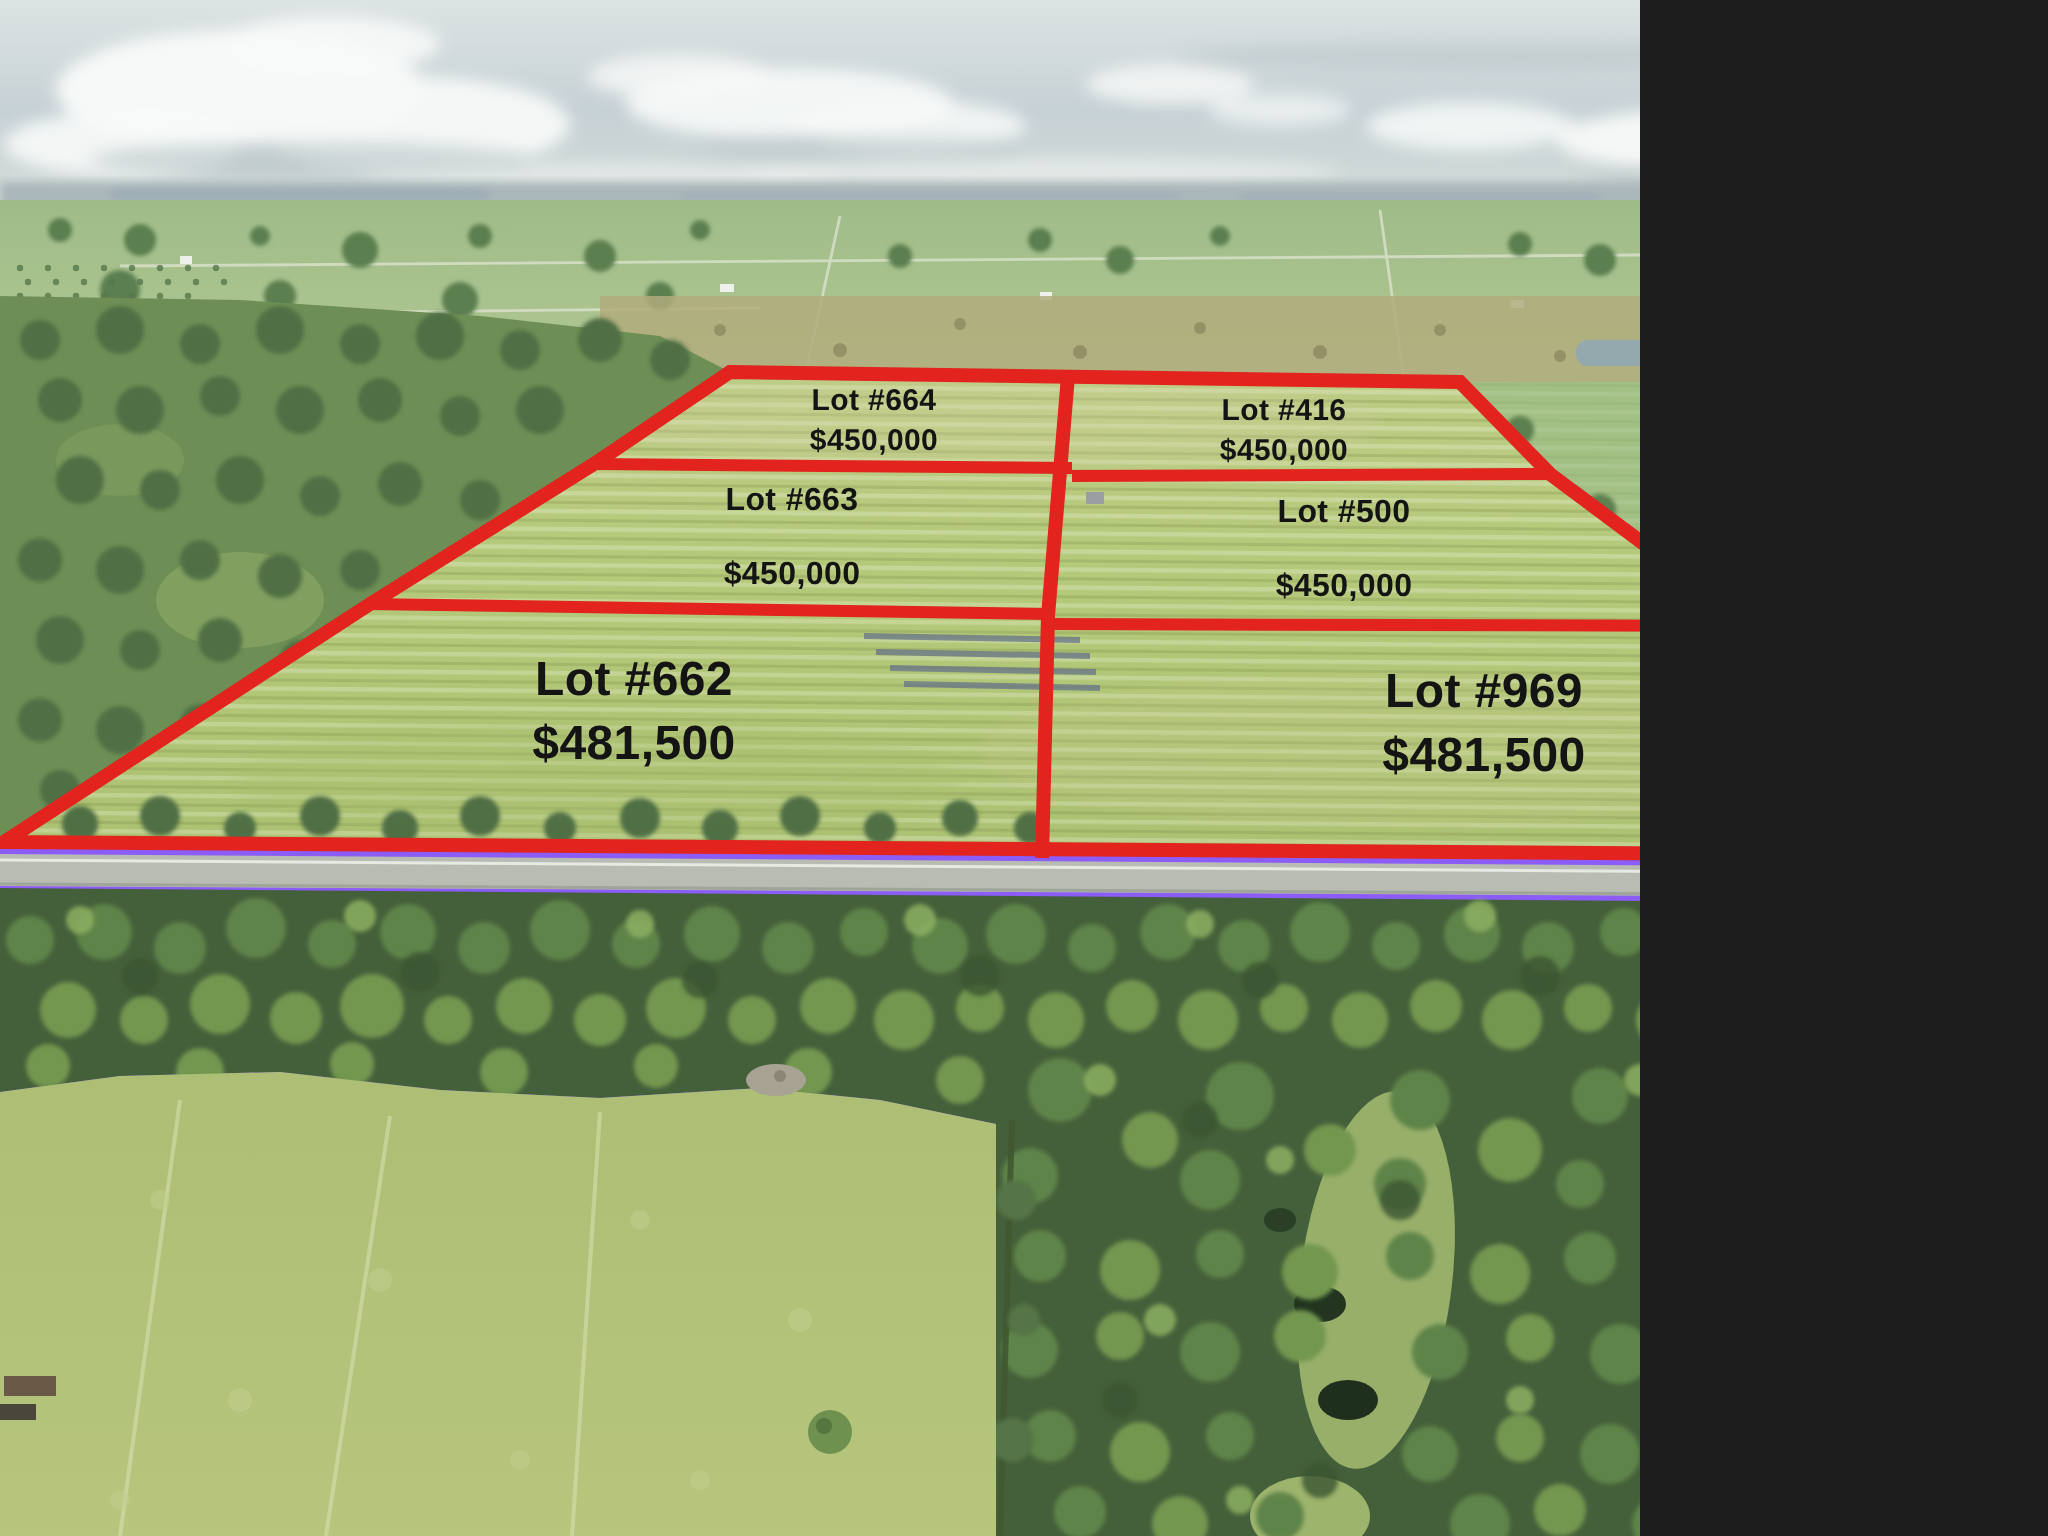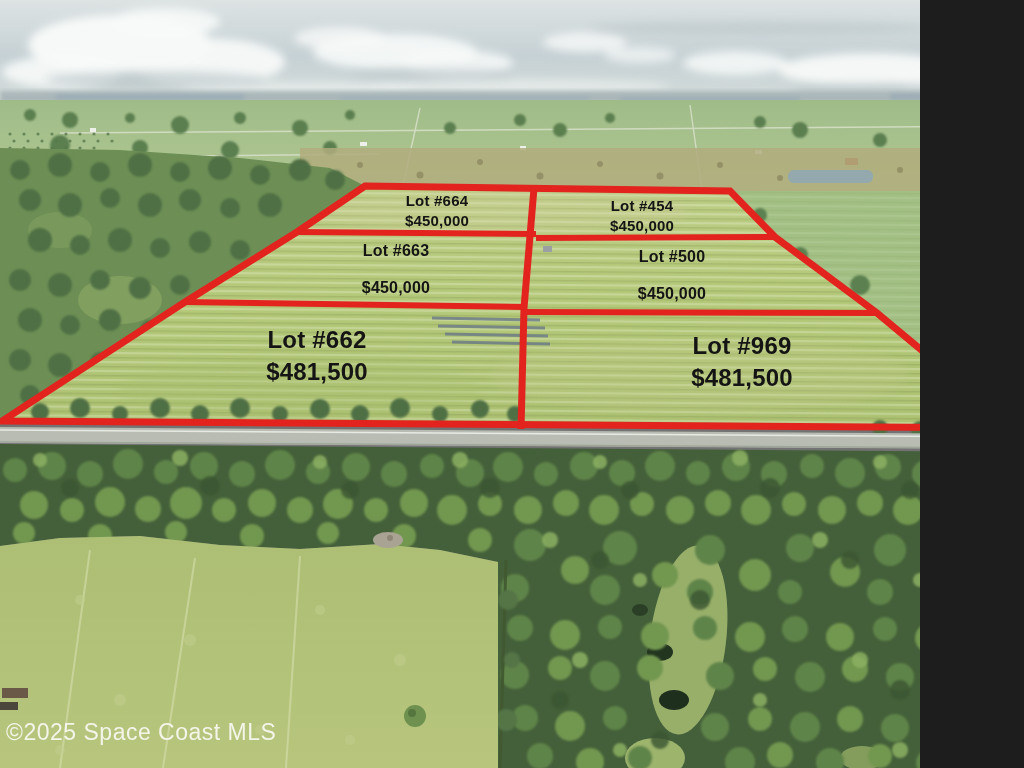--- a/index.html
+++ b/index.html
@@ -1,18 +1,18 @@
 <!DOCTYPE html>
 <html><head>
 <meta charset="utf-8">
 <style>
   html,body{margin:0;padding:0;background:#1d1d1d;}
   .stage{
-    position:relative;width:920px;height:768px;overflow:hidden;
-    font-family:"Liberation Sans",sans-serif;background:#737373;
+    position:relative;width:820px;height:768px;overflow:hidden;
+    font-family:"Liberation Sans",sans-serif;background:#8b5cf6;
   }
   .stage svg{position:absolute;left:0;top:0;display:block;}
   .lot-label{
     position:absolute;transform:translate(-50%,-50%);
     display:flex;flex-direction:column;align-items:center;justify-content:center;
     color:#141414;font-weight:bold;text-align:center;white-space:nowrap;
     line-height:1.32;letter-spacing:.2px;text-shadow:0 0 2px rgba(190,205,130,.35);
   }
   .lot-label.sm{font-size:15px;}
   .lot-label.md{font-size:16px;gap:16px;}
@@ -519,34 +519,33 @@
       <rect x="0" y="702" width="18" height="8" fill="#4b463c"></rect>
     </g>
   </g>
 </svg>
 
   <div class="lot-label sm" style="left:437px;top:211px">
     <span>Lot #664</span>
     <span>$450,000</span>
   </div>
   <div class="lot-label sm" style="left:642px;top:216px">
-    <span>Lot #454</span>
+    <span>Lot #416</span>
     <span>$450,000</span>
   </div>
   <div class="lot-label md" style="left:396px;top:269px">
     <span>Lot #663</span>
     <span>$450,000</span>
   </div>
   <div class="lot-label md" style="left:672px;top:275px">
     <span>Lot #500</span>
     <span>$450,000</span>
   </div>
   <div class="lot-label lg" style="left:317px;top:356px">
     <span>Lot #662</span>
     <span>$481,500</span>
   </div>
   <div class="lot-label lg" style="left:742px;top:362px">
     <span>Lot #969</span>
     <span>$481,500</span>
   </div>
 
-  <div class="watermark">©2025 Space Coast MLS</div>
 </div>
 
 </body></html>

